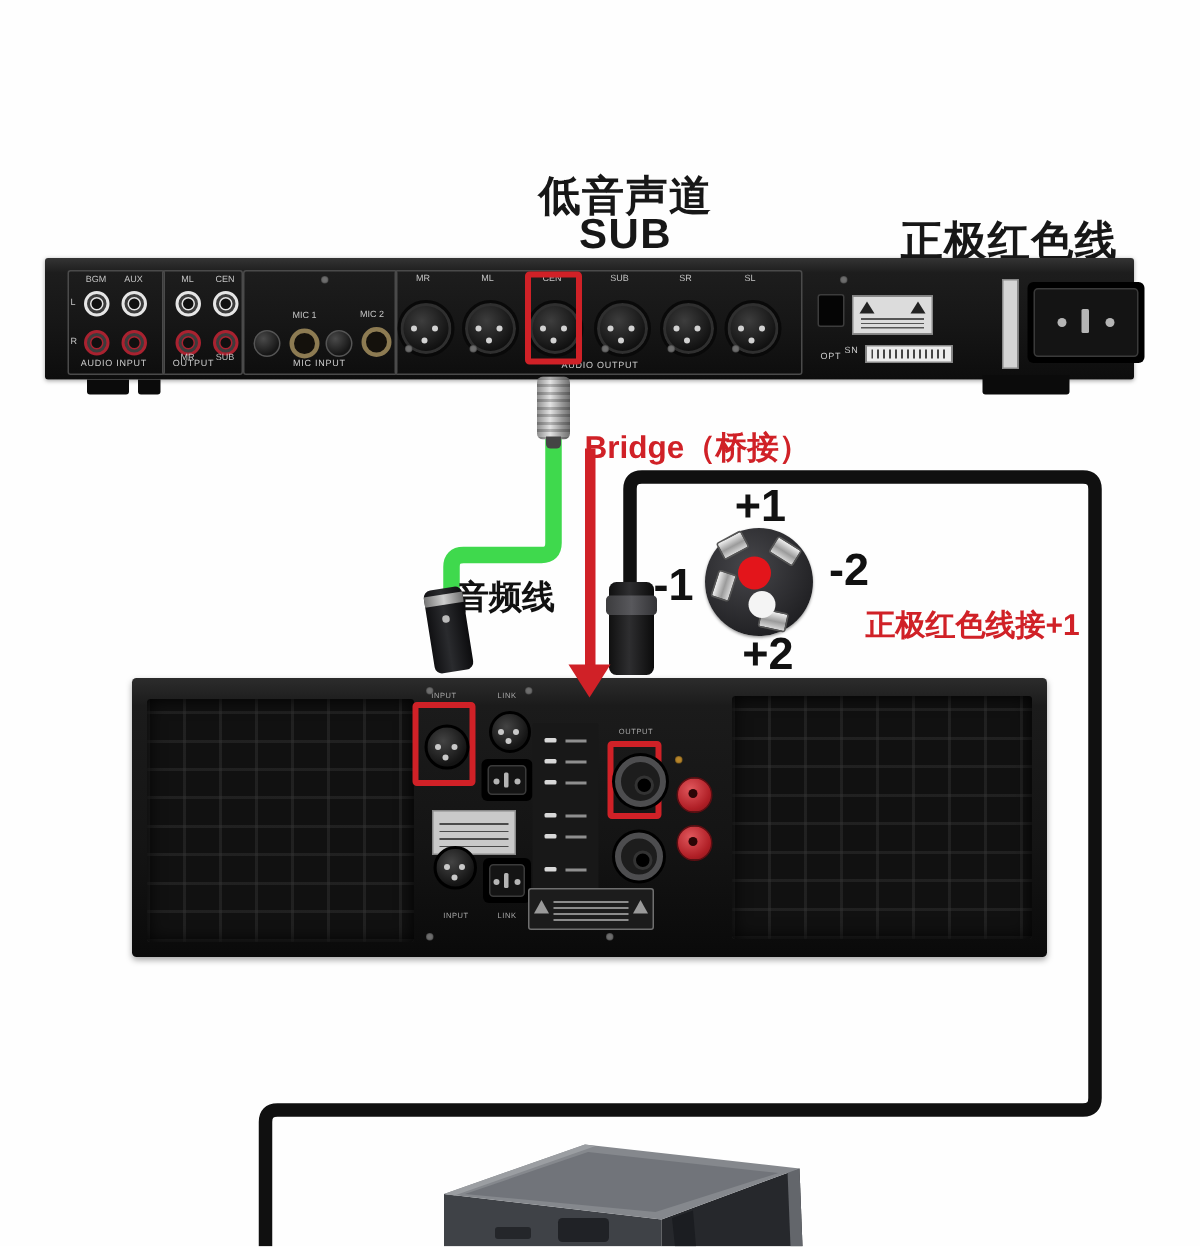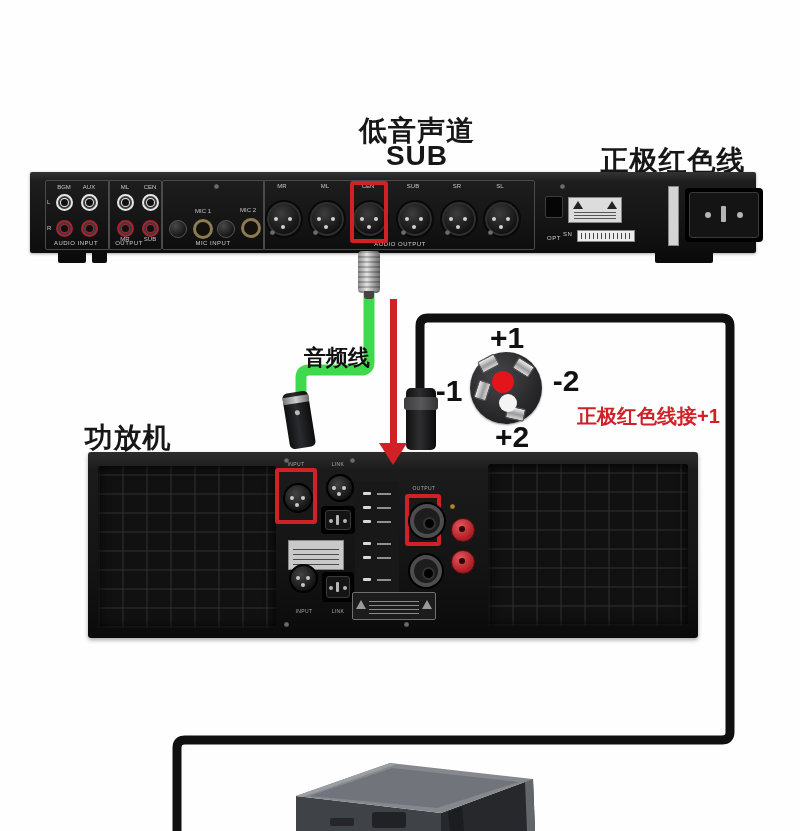--- a/index.html
+++ b/index.html
@@ -7,21 +7,21 @@
     --green:#3fd94d;
     --ink:#151515;
   }
   html,body{margin:0;padding:0;background:#ffffff;}
   #canvas{position:relative;width:800px;height:831px;background:#fefefe;overflow:hidden;
           font-family:"Liberation Sans","DejaVu Sans",sans-serif;}
   .abs{position:absolute;}
   
   .h-cn{position:absolute;font-weight:700;color:#171717;font-size:28px;letter-spacing:1px;text-align:center;}
   .red-t{position:absolute;font-weight:700;color:var(--red);text-align:center;white-space:nowrap;}
-  .blk-t{position:absolute;font-weight:700;color:#111;white-space:nowrap;}
+  .blk-t{position:absolute;font-weight:700;color:#111;white-space:nowrap;margin-top:40px;}
   
   #rack{position:absolute;left:30px;top:172px;width:726px;height:81px;border-radius:2px;
         background:linear-gradient(180deg,#343434 0,#1d1d1d 12%,#161616 55%,#0d0d0d 100%);
         box-shadow:0 1px 3px rgba(0,0,0,.35);}
   .foot{position:absolute;background:#0b0b0b;border-radius:0 0 2px 2px;}
   .sec{position:absolute;border:1px solid #4a4a4a;border-radius:2px;}
   .glab{position:absolute;font-size:6px;color:#cdcdcd;text-align:center;letter-spacing:.5px;white-space:nowrap;}
   .tlab{position:absolute;font-size:6px;color:#c4c4c4;text-align:center;white-space:nowrap;}
   .rca{position:absolute;width:17px;height:17px;border-radius:50%;background:#101010;box-sizing:border-box;}
   .rca:before{content:"";position:absolute;inset:-3px;border-radius:50%;border:2px solid #3c3c3c;}
@@ -100,22 +100,22 @@
       <polygon points="296,796 390,763 397,764 303,797" fill="#9b9ea2"></polygon>
       <rect x="330" y="818" width="24" height="8" rx="2" fill="#24262a"></rect>
       <rect x="372" y="812" width="34" height="16" rx="3" fill="#202226"></rect>
       <polygon points="448,812 462,807 464,831 450,831" fill="#1b1d21"></polygon>
     </g>
   </svg>
 
   <div class="h-cn" style="left:352px;top:112px;width:130px;">低音声道</div>
   <div class="h-cn" style="left:352px;top:140px;width:130px;">SUB</div>
   <div class="h-cn" style="left:598px;top:142px;width:150px;">正极红色线接</div>
-  <div class="h-cn" style="left:78px;top:419px;width:100px;">功放机</div>
   <div class="blk-t" style="left:304px;top:343px;font-size:22px;">音频线</div>
+  <div class="red-t" style="left:385px;top:284px;width:160px;font-size:21px;">Bridge（桥接）</div>
   <div class="red-t" style="left:577px;top:403px;font-size:20px;">正极红色线接+1</div>
 
   <div id="rack">
 
     <div class="sec" style="left:15px;top:8px;width:63px;height:68px;"></div>
     <div class="sec" style="left:78px;top:8px;width:52px;height:68px;"></div>
     <div class="sec" style="left:132px;top:8px;width:101px;height:68px;"></div>
     <div class="sec" style="left:233px;top:8px;width:270px;height:68px;"></div>
 
     <span class="tlab" style="left:24px;top:12px;width:20px;">BGM</span>

